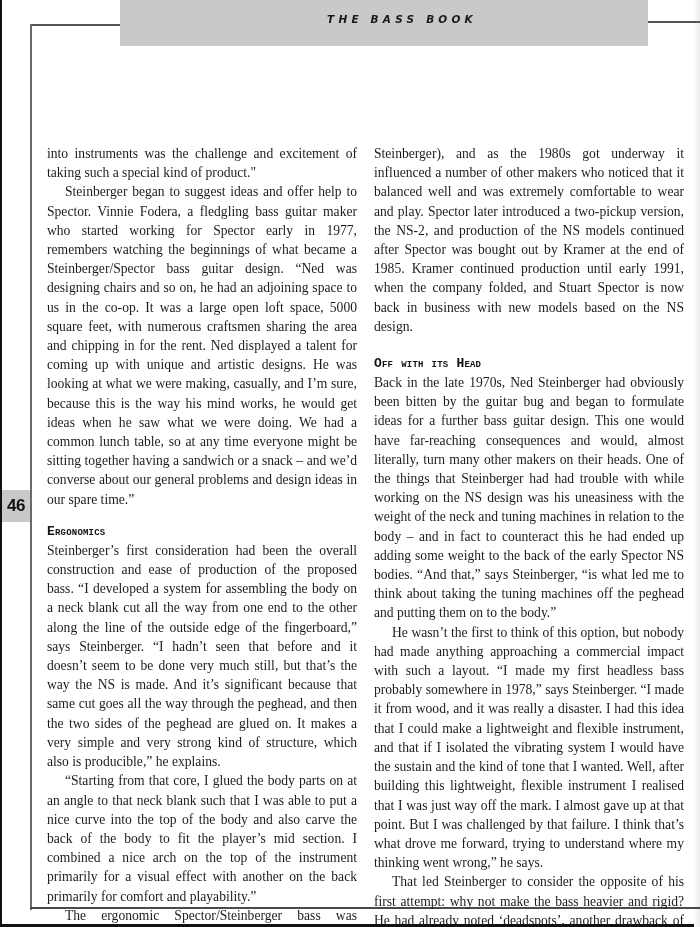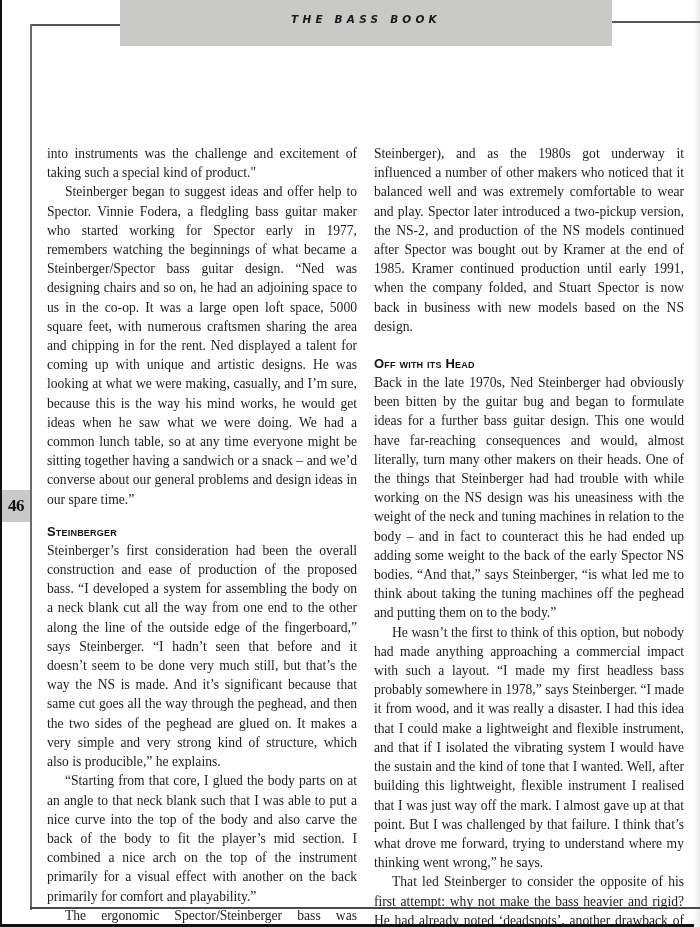--- a/index.html
+++ b/index.html
@@ -10,52 +10,52 @@
     color: #1c1c1c;
   }
   .outer-left { position: absolute; left: 0; top: 0; width: 2px; height: 927px; background: #111; }
   .outer-bottom { position: absolute; left: 0; top: 924px; width: 700px; height: 3px; background: #111; }
   .right-shade { position: absolute; right: 0; top: 0; width: 6px; height: 927px;
     background: linear-gradient(to right, #ffffff, #e9e9e9); }
 
   .header-band {
     position: absolute; left: 120px; top: 0; width: 492px; height: 46px;
     background: #c9cac8;
-    display: flex; align-items: center; justify-content: center;
+    display: flex; align-items: center; justify-content: center; padding-left: 36px;
   }
   .header-title {
     font-family: "DejaVu Sans", sans-serif; font-weight: bold; font-style: italic;
     font-size: 10.5px; letter-spacing: 4.2px; color: #1a1a1a;
     margin-top: -8px;
   }
   .frame-top-left { position: absolute; left: 30px; top: 24px; width: 90px; height: 2px; background: #555; }
   .frame-top-right { position: absolute; left: 612px; top: 21px; width: 88px; height: 2px; background: #555; }
   .frame-left { position: absolute; left: 30px; top: 24px; width: 2px; height: 886px; background: #6a6a6a; }
   .frame-bottom { position: absolute; left: 30px; top: 907px; width: 670px; height: 2px; background: #4a4a4a; }
 
   .page-number-box {
     position: absolute; left: 2px; top: 490px; width: 28px; height: 32px;
     background: #c9cac8;
     display: flex; align-items: center; justify-content: center;
   }
   .page-number {
-    font-family: Liberation Serif, serif; font-weight: bold; font-size: 17px; color: #111;
+    font-family: Liberation Sans, sans-serif; font-weight: bold; font-size: 17px; color: #111;
     letter-spacing: -0.5px;
   }
 
   .column {
     position: absolute; top: 144px; width: 310px;
     font-size: 13.6px; line-height: 19.2px; text-align: justify;
   }
   .col-left { left: 47px; }
   .col-right { left: 374px; width: 310px; }
   .column p { margin: 0; text-indent: 18px; }
   .column p.noindent { text-indent: 0; }
   .section-heading {
-    font-family: Liberation Sans, sans-serif; font-weight: bold; font-size: 13px;
+    font-family: Liberation Mono, monospace; font-weight: bold; font-size: 13px;
     font-variant: small-caps; letter-spacing: 0.2px;
     margin: 0; line-height: 19px; color: #111;
   }
   .heading-gap-right { margin-top: 18px; }
   .heading-gap-left { margin-top: 13px; }
 </style>
 </head>
 <body>
 
 <div class="outer-left"></div>
@@ -71,21 +71,21 @@
   <span class="header-title">THE BASS BOOK</span>
 </header>
 
 <div class="page-number-box">
   <span class="page-number">46</span>
 </div>
 
 <article class="column col-left">
   <p class="noindent">into instruments was the challenge and excitement of taking such a special kind of product."</p>
   <p>Steinberger began to suggest ideas and offer help to Spector. Vinnie Fodera, a fledgling bass guitar maker who started working for Spector early in 1977, remembers watching the beginnings of what became a Steinberger/Spector bass guitar design. “Ned was designing chairs and so on, he had an adjoining space to us in the co-op. It was a large open loft space, 5000 square feet, with numerous craftsmen sharing the area and chipping in for the rent. Ned displayed a talent for coming up with unique and artistic designs. He was looking at what we were making, casually, and I’m sure, because this is the way his mind works, he would get ideas when he saw what we were doing. We had a common lunch table, so at any time everyone might be sitting together having a sandwich or a snack – and we’d converse about our general problems and design ideas in our spare time.”</p>
-  <h2 class="section-heading heading-gap-left">Steinberger</h2>
+  <h2 class="section-heading heading-gap-left">Ergonomics</h2>
   <p class="noindent">Steinberger’s first consideration had been the overall construction and ease of production of the proposed bass. “I developed a system for assembling the body on a neck blank cut all the way from one end to the other along the line of the outside edge of the fingerboard,” says Steinberger. “I hadn’t seen that before and it doesn’t seem to be done very much still, but that’s the way the NS is made. And it’s significant because that same cut goes all the way through the peghead, and then the two sides of the peghead are glued on. It makes a very simple and very strong kind of structure, which also is producible,” he explains.</p>
   <p>“Starting from that core, I glued the body parts on at an angle to that neck blank such that I was able to put a nice curve into the top of the body and also carve the back of the body to fit the player’s mid section. I combined a nice arch on the top of the instrument primarily for a visual effect with another on the back primarily for comfort and playability.”</p>
   <p>The ergonomic Spector/Steinberger bass was launched in 1977 as the Spector NS-1 (the ‘NS’ standing for Ned</p>
 </article>
 
 <article class="column col-right">
   <p class="noindent">Steinberger), and as the 1980s got underway it influenced a number of other makers who noticed that it balanced well and was extremely comfortable to wear and play. Spector later introduced a two-pickup version, the NS-2, and production of the NS models continued after Spector was bought out by Kramer at the end of 1985. Kramer continued production until early 1991, when the company folded, and Stuart Spector is now back in business with new models based on the NS design.</p>
   <h2 class="section-heading heading-gap-right">Off with its Head</h2>
   <p class="noindent">Back in the late 1970s, Ned Steinberger had obviously been bitten by the guitar bug and began to formulate ideas for a further bass guitar design. This one would have far-reaching consequences and would, almost literally, turn many other makers on their heads. One of the things that Steinberger had had trouble with while working on the NS design was his uneasiness with the weight of the neck and tuning machines in relation to the body – and in fact to counteract this he had ended up adding some weight to the back of the early Spector NS bodies. “And that,” says Steinberger, “is what led me to think about taking the tuning machines off the peghead and putting them on to the body.”</p>
   <p>He wasn’t the first to think of this option, but nobody had made anything approaching a commercial impact with such a layout. “I made my first headless bass probably somewhere in 1978,” says Steinberger. “I made it from wood, and it was really a disaster. I had this idea that I could make a lightweight and flexible instrument, and that if I isolated the vibrating system I would have the sustain and the kind of tone that I wanted. Well, after building this lightweight, flexible instrument I realised that I was just way off the mark. I almost gave up at that point. But I was challenged by that failure. I think that’s what drove me forward, trying to understand where my thinking went wrong,” he says.</p>

